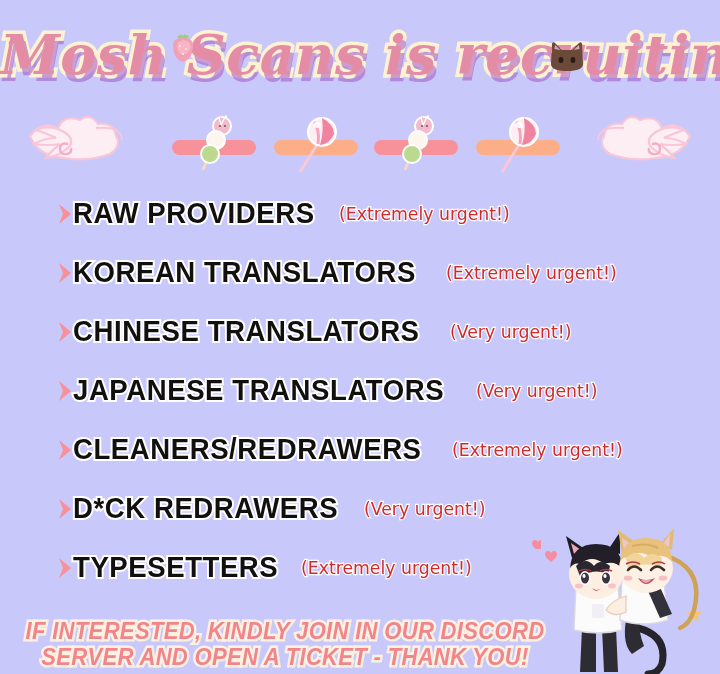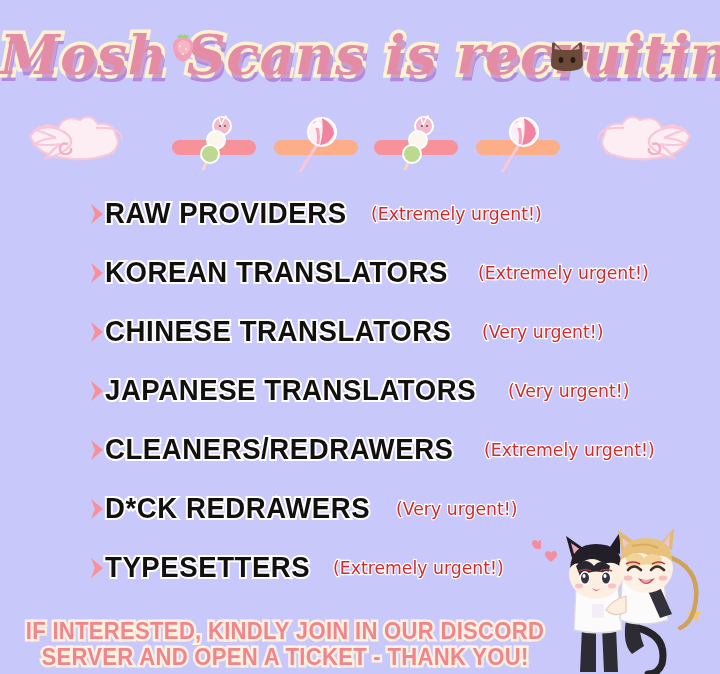--- a/index.html
+++ b/index.html
@@ -110,21 +110,20 @@
     top: 184px;
     left: 0;
     width: 720px;
   }
   .role-row {
     position: relative;
     height: 59px;
     padding-left: 40px;
     display: flex;
     align-items: center;
-    margin-left: 32px;
   }
   .chevron-icon {
     position: absolute;
     left: 57px;
     top: 50%;
     transform: translateY(-50%);
     width: 16px;
     height: 22px;
   }
   .role-name {
@@ -160,20 +159,21 @@
     width: 570px;
     text-align: center;
     font-family: "Liberation Sans", sans-serif;
     font-weight: bold;
     font-size: 23px;
     line-height: 26px;
     letter-spacing: 0.3px;
     color: #f2848c;
     -webkit-text-stroke: 5px #fdf1e2;
     paint-order: stroke fill;
+    font-style: italic;
   }
   #footer-note span { display: block; transform: scaleX(0.96); }
 
   
   #chibi-characters {
     position: absolute;
     right: 8px;
     bottom: 0;
     width: 190px;
     height: 150px;

